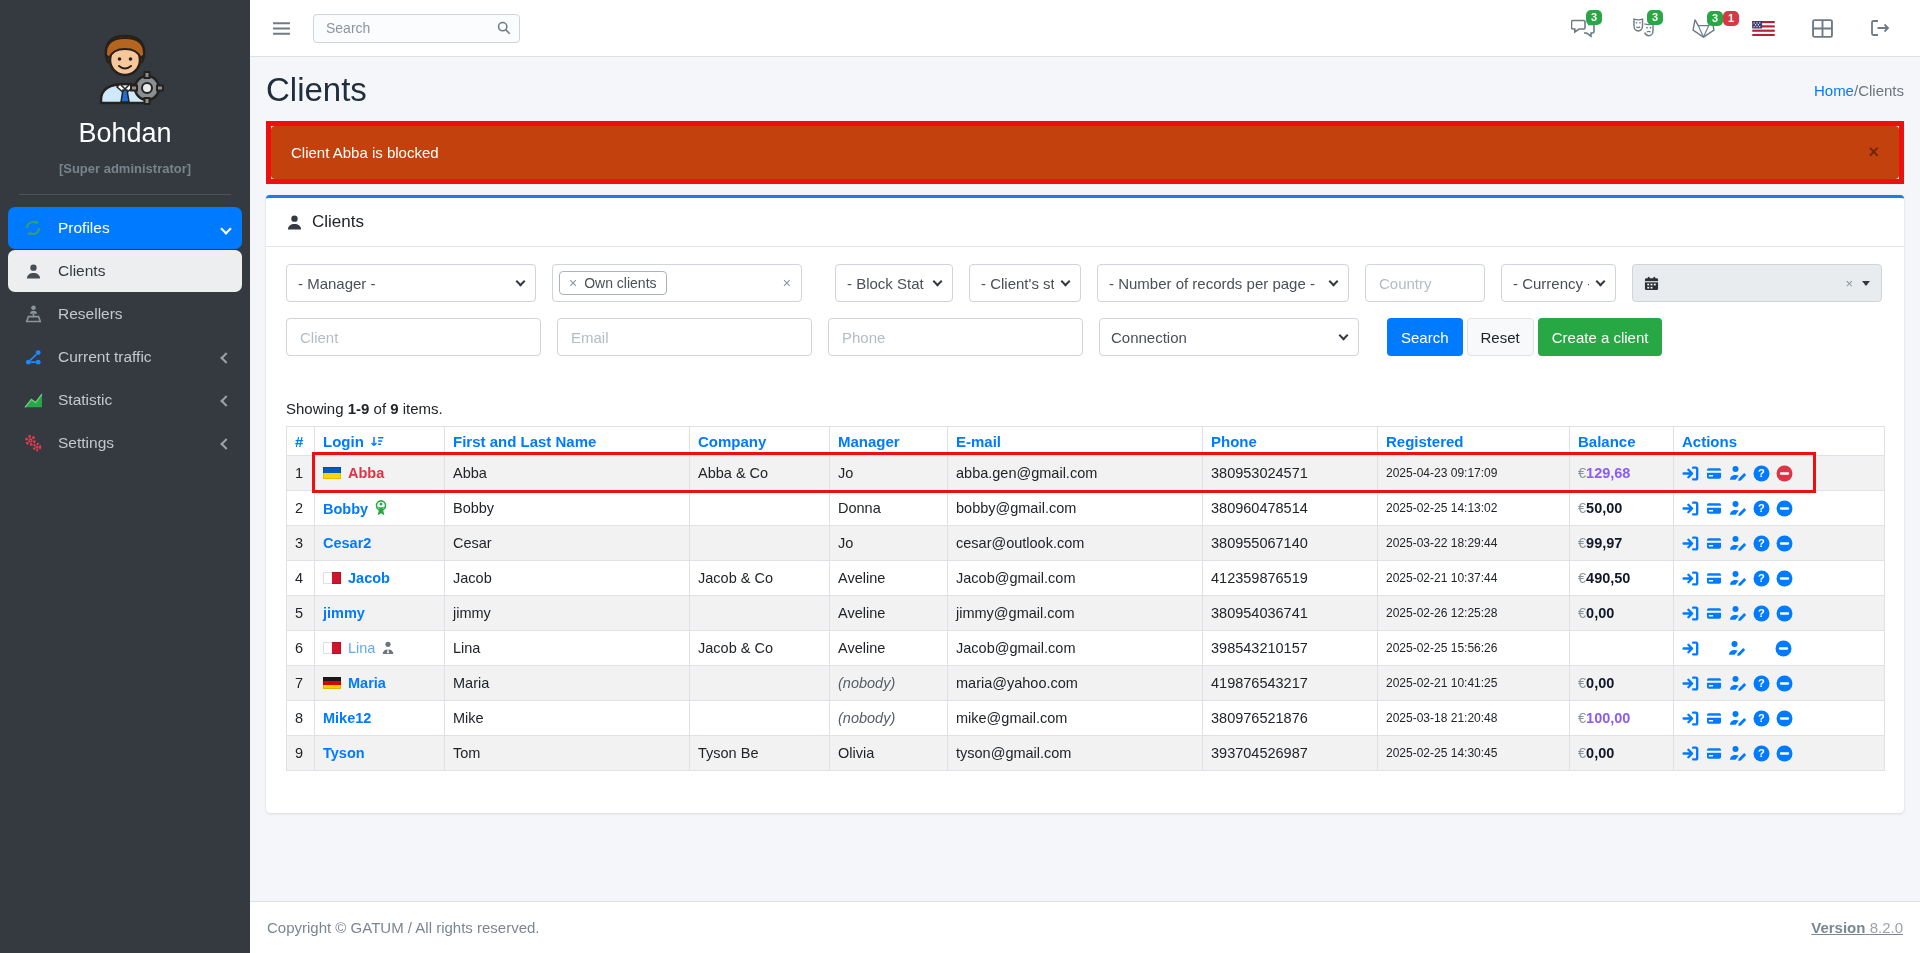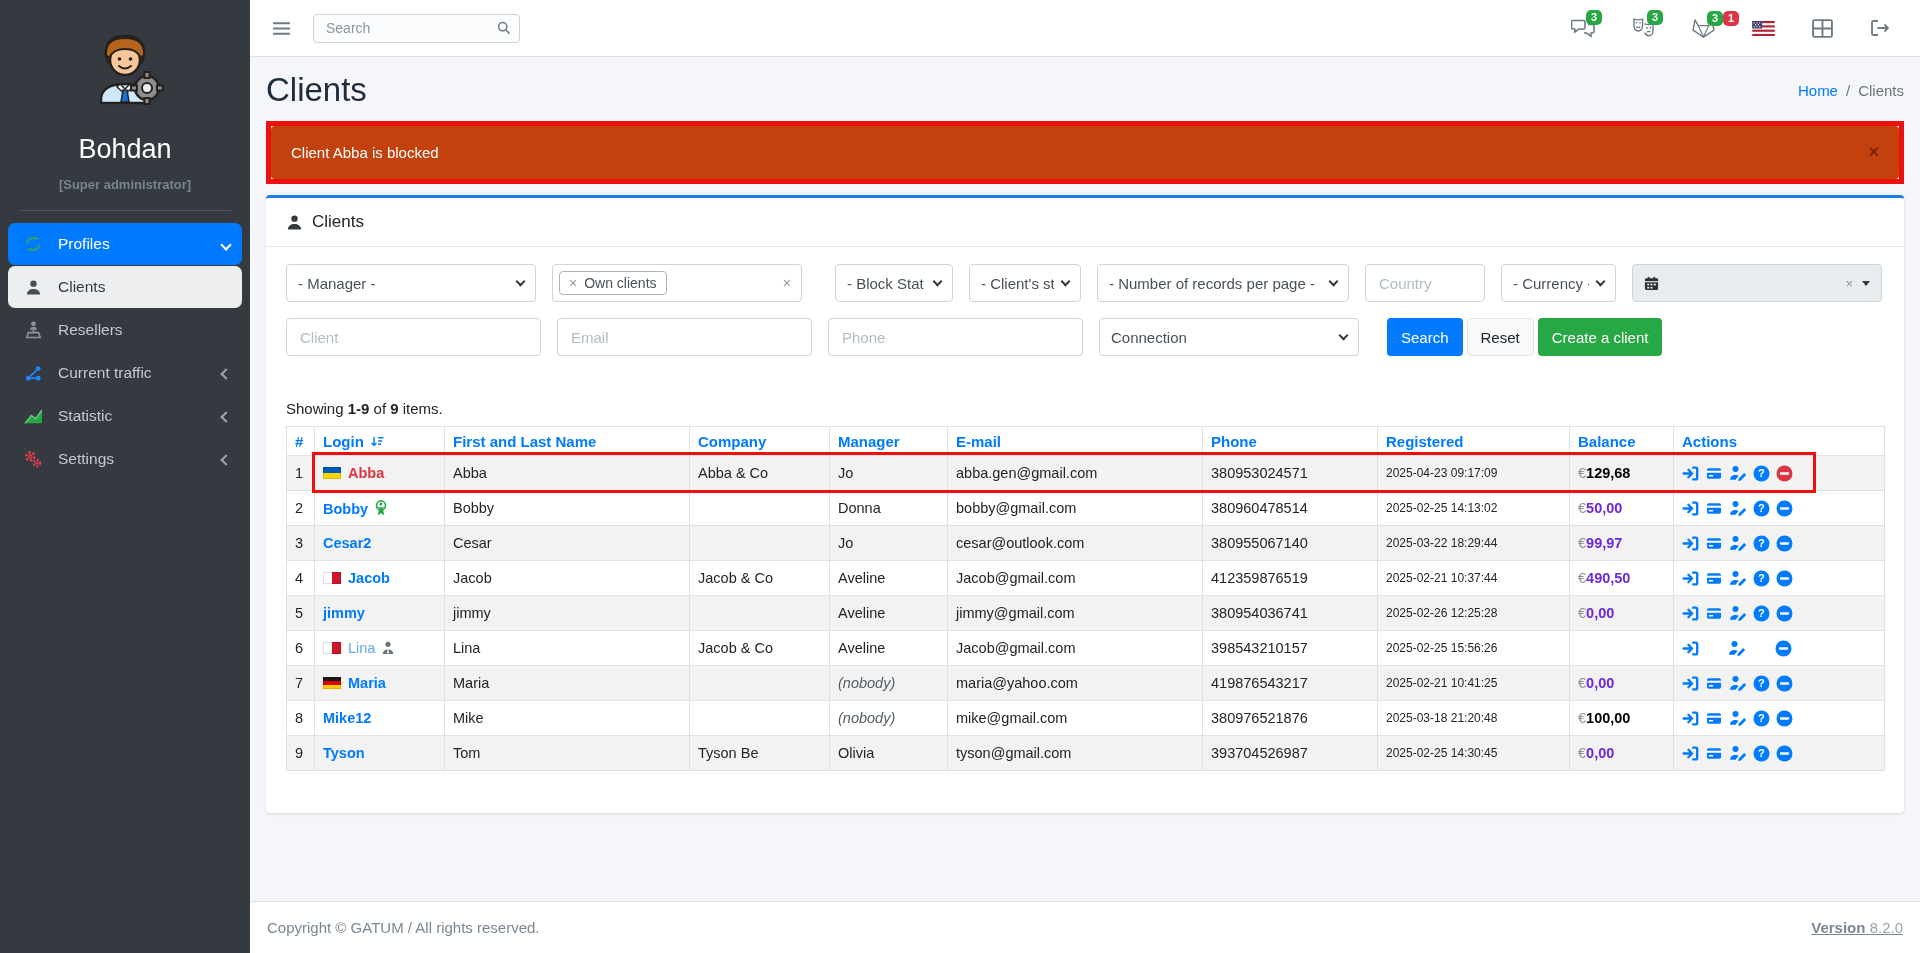--- a/index.html
+++ b/index.html
@@ -4,21 +4,21 @@
 <style>
   * { box-sizing: border-box; }
   html,body { width:1920px; height:953px; margin:0; padding:0; overflow:hidden;
     font-family:"Liberation Sans", sans-serif; background:#f4f6f9; font-size:15px; color:#212529;}
   .app { display:flex; width:100%; height:100%; }
 
   
   .sidebar { width:250px; flex-shrink:0; background:#343a40; color:#c2c7d0;
     display:flex; flex-direction:column; align-items:center; padding-top:16px; }
   .avatar { width:96px; height:96px; margin-top:6px; }
-  .user-name { color:#fff; font-size:27px; margin-top:16px; font-weight:400; }
+  .user-name { color:#fff; font-size:27px; font-weight:400; }
   .user-role { color:#79838c; font-size:13px; font-weight:bold; margin-top:12px; }
   .sidebar-divider { width:212px; border-top:1px solid #4b545c; margin:18px 0 12px; }
   .nav { width:234px; display:flex; flex-direction:column; }
   .nav-item { display:flex; align-items:center; height:42px; padding:0 12px; margin-bottom:1px;
     border-radius:7px; font-size:15.5px; color:#c2c7d0; cursor:pointer; }
   .nav-item .ic { width:26px; margin-right:12px; display:flex; justify-content:center; color:#8b949c; }
   .nav-item.active { background:#007bff; color:#fff; }
   .nav-item.active .ic { color:#cfe3d8; }
   .nav-item.selected { background:#eceef0; color:#343a40; }
   .nav-item.selected .ic { color:#464e56; }
@@ -42,21 +42,21 @@
   .topbar-icons { margin-left:auto; display:flex; align-items:center; gap:37px; padding-right:8px; }
   .top-ic { position:relative; display:flex; cursor:pointer; }
   .badge { position:absolute; top:-8px; color:#fff; font-size:11px; font-weight:bold;
     padding:1px 5px; border-radius:5px; line-height:13px; }
   .badge-0 { left:15px; }
   .badge-1 { left:31px; }
 
   .content { flex:1; padding:10px 16px 0; overflow:hidden; }
   .content-header { display:flex; align-items:center; margin:4px 0 12px; }
   .content-header h1 { font-size:33px; font-weight:400; color:#1f2d3d; margin:0; }
-  .breadcrumb { margin-left:auto; font-size:15px; color:#6c757d; display:flex; gap:8px; }
+  .breadcrumb { margin-left:auto; font-size:15px; color:#6c757d; display:flex; gap:0; }
   .bc-home { color:#007bff; cursor:pointer; }
 
   .alert-annotation { border:5px solid #ee0f0f; margin-bottom:11px; }
   .alert { background:#c2410c; color:#fff; border-radius:4px; padding:0 20px; height:53px;
     display:flex; align-items:center; font-size:15px; }
   .alert-close { margin-left:auto; color:rgba(0,0,0,.42); font-weight:bold; font-size:18px; cursor:pointer; }
 
   .card { background:#fff; border-top:3px solid #1e7ce8; border-radius:4px;
     box-shadow:0 0 1px rgba(0,0,0,.15), 0 1px 3px rgba(0,0,0,.1); }
   .card-header { display:flex; align-items:center; gap:9px; padding:14px 20px; font-size:17px;
@@ -101,22 +101,22 @@
   .login-muted { color:#64a9f1; font-weight:400; }
   td.nobody { font-style:italic; color:#555e66; }
   .flag { display:inline-block; width:18px; height:12px; margin-right:7px; vertical-align:-1px;
     box-shadow:inset 0 0 0 1px rgba(0,0,0,.12); }
   .flag-ukraine { background:linear-gradient(#005bbb 50%, #ffd500 50%); }
   .flag-malta   { background:linear-gradient(90deg, #fff 50%, #cf142b 50%); }
   .flag-germany { background:linear-gradient(#1a1a1a 33%, #dd0000 33%, #dd0000 66%, #ffce00 66%); }
   .after-ic { display:inline-flex; margin-left:6px; vertical-align:-2px; }
   .euro { color:#8a9299; }
   .bal { font-weight:bold; }
-  .bal-positive { color:#000000; }
-  .bal-negative { color:#6d28d9; }
+  .bal-positive { color:#8b5cf6; }
+  .bal-negative { color:#0f172a; }
   td.actions .cellflex { display:flex; align-items:center; gap:6px; }
   .act { color:#007bff; display:inline-flex; cursor:pointer; }
   .act-ban-red { color:#dc3545; }
   .act-spacer { width:17px; display:inline-block; }
   .row-annotation { position:absolute; left:26px; top:26px; width:1504px; height:41px;
     border:3px solid #ee0f0f; pointer-events:none; }
 
   .footer { height:52px; background:#fff; border-top:1px solid #dee2e6; display:flex; align-items:center;
     padding:0 17px; flex-shrink:0; color:#7a8793; font-size:15px; }
   .copyright { font-weight:normal; }

